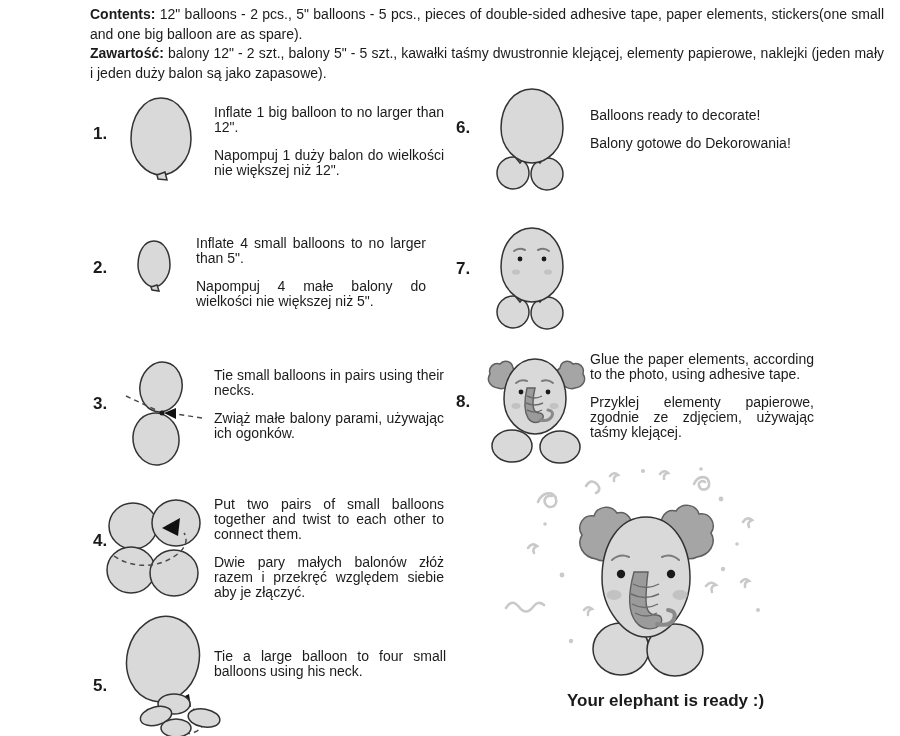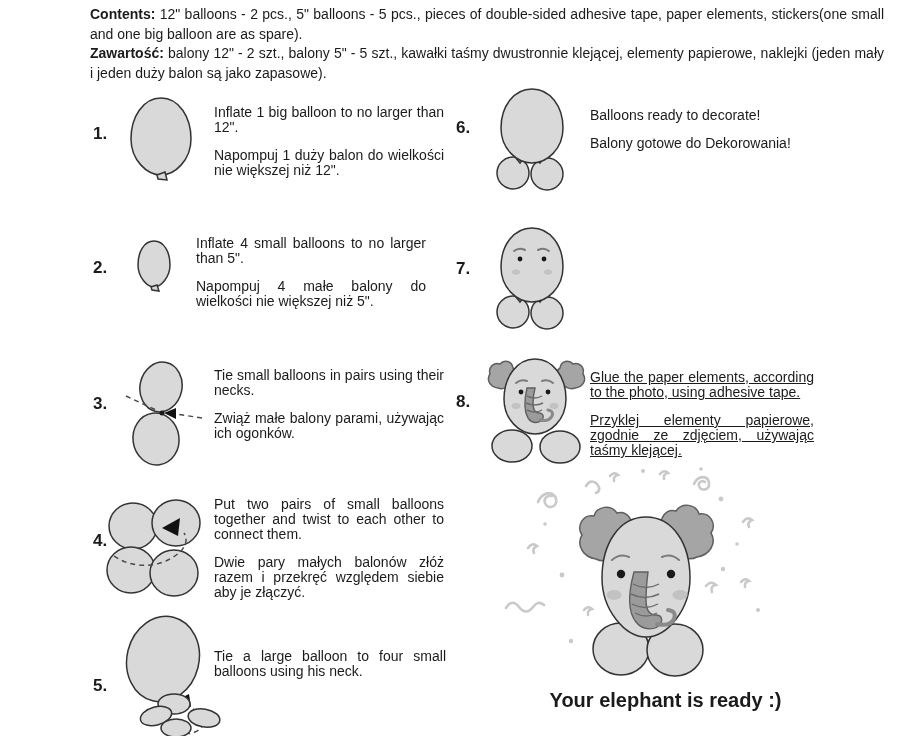--- a/index.html
+++ b/index.html
@@ -10,21 +10,21 @@
   .hdr p{margin:0;}
   .hdr b{font-weight:bold;}
   
   .step-num{position:absolute;font-size:17px;font-weight:bold;}
   .step-text{position:absolute;font-size:14px;line-height:15px;text-align:justify;}
   .step-text p{margin:0;}
   .step-text p.pl{margin-top:13px;}
   .fig{position:absolute;}
   
   .finale-text{position:absolute;left:538px;top:690px;width:255px;text-align:center;
-               font-size:20px;font-weight:bold;line-height:21px;}
+               font-size:17px;font-weight:bold;line-height:21px;}
   .finale-text div{white-space:nowrap;}
   svg .bal{fill:#d9d9d9;stroke:#333333;stroke-width:1.5;}
   svg .dash{fill:none;stroke:#4a4a4a;stroke-width:1.5;stroke-dasharray:5 4;}
   svg .arrow{fill:#111111;stroke:none;}
   svg .ear{fill:#a5a5a5;stroke:#5f5f5f;stroke-width:1.5;}
   svg .trunk{fill:#9b9b9b;stroke:#5f5f5f;stroke-width:1.4;}
   svg .stripe{fill:none;stroke:#6b6b6b;stroke-width:1.4;}
   svg .brow{fill:none;stroke:#7a7a7a;stroke-width:2;stroke-linecap:round;}
   svg .eye{fill:#1a1a1a;}
   svg .cheek{fill:#c2c2c2;}
@@ -144,21 +144,21 @@
     <circle class="eye" cx="43" cy="36" r="2.4"></circle>
     <circle class="eye" cx="70" cy="36" r="2.4"></circle>
     <ellipse class="cheek" cx="38" cy="50" rx="4.5" ry="3"></ellipse>
     <ellipse class="cheek" cx="76" cy="50" rx="4.5" ry="3"></ellipse>
     <path class="trunk" d="M49,32 C46,45 46,55 50,62 C54,68 62,68 65,62 C66,59 64,57 61,57 C57,57 55,53 55,47 C55,42 56,36 57,32 Z"></path>
     <path class="stripe" d="M49,40 q8,4 15,0"></path>
     <path class="stripe" d="M48,47 q9,4 17,0"></path>
     <path class="stripe" d="M49,54 q8,4 15,0"></path>
     <path d="M62,64 q9,2 12,-4 q2,-5 -4,-6" fill="none" stroke="#8a8a8a" stroke-width="3" stroke-linecap="round"></path>
   </svg>
-  <div class="step-text" style="left:590px;top:370px;width:224px;text-decoration:underline;">
+  <div class="step-text" style="left:590px;top:352px;width:224px;">
     <p class="en">Glue the paper elements, according to the photo, using adhesive tape.</p>
     <p class="pl">Przyklej elementy papierowe, zgodnie ze zdjęciem, używając taśmy klejącej.</p>
   </div>
 
   <svg class="fig" style="left:500px;top:462px;" width="310" height="220" viewBox="0 0 310 220">
     <g>
       <path class="conf" d="M38,40 c4,-10 16,-12 18,-3 c2,8 -8,11 -11,4 c-2,-5 3,-8 7,-7"></path>
       <path class="conf" d="M86,24 q5,-8 11,-2 q5,6 -1,9"></path>
       <path class="conf" d="M110,14 q4,-5 8,-1 q-5,1 -4,6"></path>
       <circle class="confdot" cx="143" cy="9" r="2"></circle>

